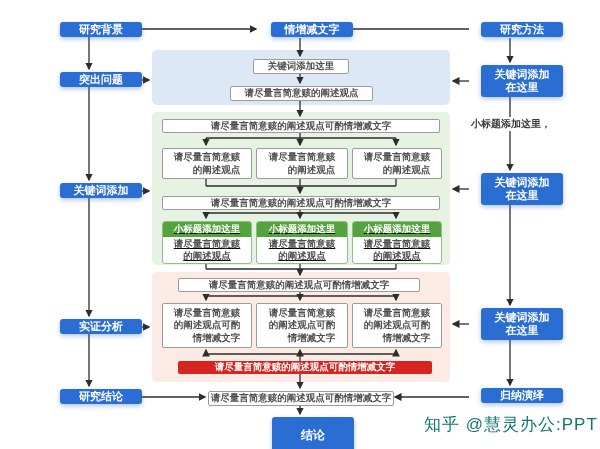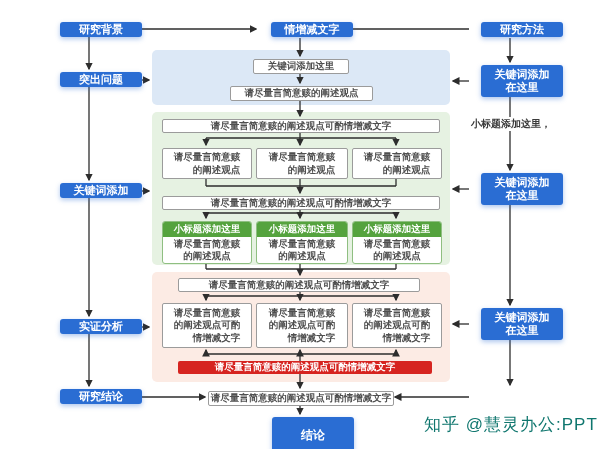--- a/index.html
+++ b/index.html
@@ -11,21 +11,21 @@
   .p-pink{left:152px;top:272px;width:298px;height:110px;background:#fcebe4;}
   svg.connectors{position:absolute;left:0;top:0;z-index:2;}
   .bbox{position:absolute;z-index:3;background:#2a6dd3;color:#fff;font-weight:bold;font-size:11px;
         display:flex;align-items:center;justify-content:center;text-align:center;border-radius:3px;
         box-shadow:0 2px 5px rgba(42,109,211,.38);white-space:pre-line;line-height:13px;
         width:82px;height:15px;margin-left:12px;}
   .wbox{position:absolute;z-index:3;background:#fff;border:1px solid #9b9b9b;color:#4f4f4f;
         font-weight:bold;font-size:9.5px;display:flex;align-items:center;justify-content:center;
         text-align:right;white-space:pre-line;line-height:12.5px;border-radius:2px;}
   .sub{position:absolute;z-index:3;border:1px solid #8fbf81;border-radius:3px;background:#fff;
-       overflow:hidden;top:221px;}
+       overflow:hidden;top:221px;text-decoration:underline;}
   .sub .hd{background:#55a33e;color:#fff;font-weight:bold;font-size:9.5px;height:15px;
            display:flex;align-items:center;justify-content:center;}
   .sub .bd{color:#4f4f4f;font-weight:bold;font-size:9.5px;line-height:12.5px;display:flex;
            align-items:center;justify-content:center;text-align:center;white-space:pre-line;height:26px;}
   .redbox{position:absolute;z-index:3;background:#d62420;color:#fff;font-weight:bold;font-size:9.5px;
           display:flex;align-items:center;justify-content:center;text-align:center;border-radius:2px;}
   .note{position:absolute;z-index:3;background:#fff;color:#3a3a3a;font-size:10px;font-weight:bold;
         text-align:center;}
   .watermark{position:absolute;z-index:4;color:#0f766e;font-size:17px;letter-spacing:1px;}
   
@@ -140,20 +140,21 @@
   <div class="bbox n-tc">突出问题</div>
   <div class="bbox n-ll">关键词添加</div>
   <div class="bbox n-yj">研究结论</div>
   <div class="bbox n-sz">实证分析</div>
   <div class="bbox n-kw1">关键词添加
 在这里</div>
   <div class="bbox n-kw2">关键词添加
 在这里</div>
   <div class="bbox n-kw3">关键词添加
 在这里</div>
+  <div class="bbox n-gn">归纳演绎</div>
   <div class="bbox n-jl">结论</div>
 
   <div class="note">小标题添加这里，</div>
 
   <div class="wbox w-kw">关键词添加这里</div>
   <div class="wbox w-st">请尽量言简意赅的阐述观点</div>
 
   <div class="wbox w-gl1">请尽量言简意赅的阐述观点可酌情增减文字</div>
   <div class="wbox w-g1">请尽量言简意赅
 的阐述观点</div>

